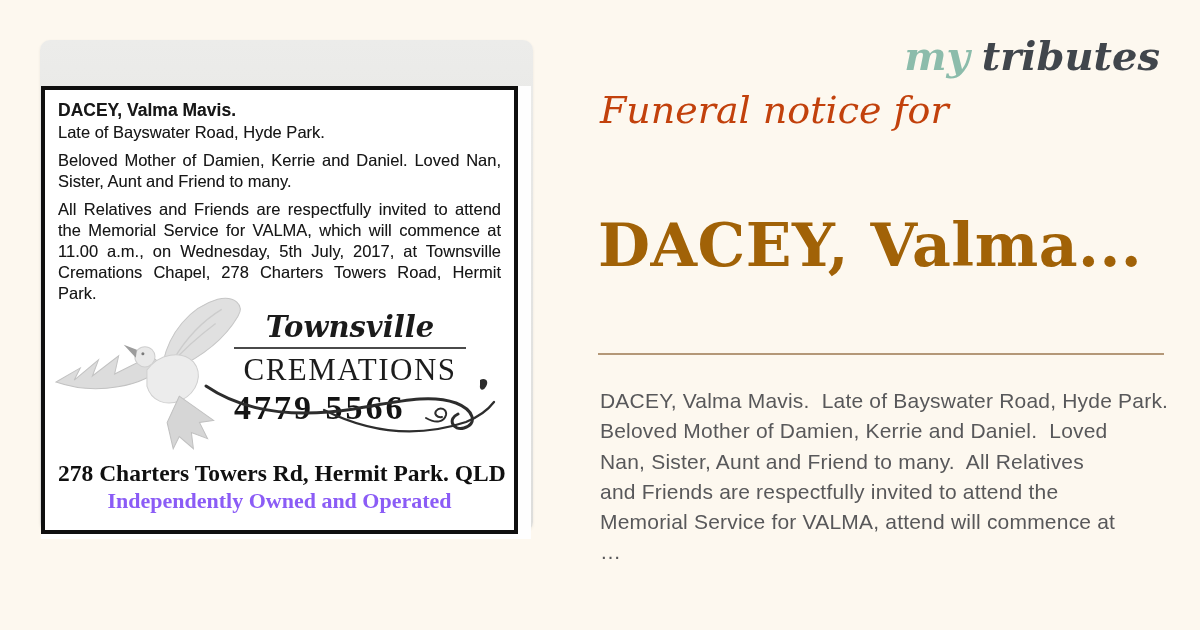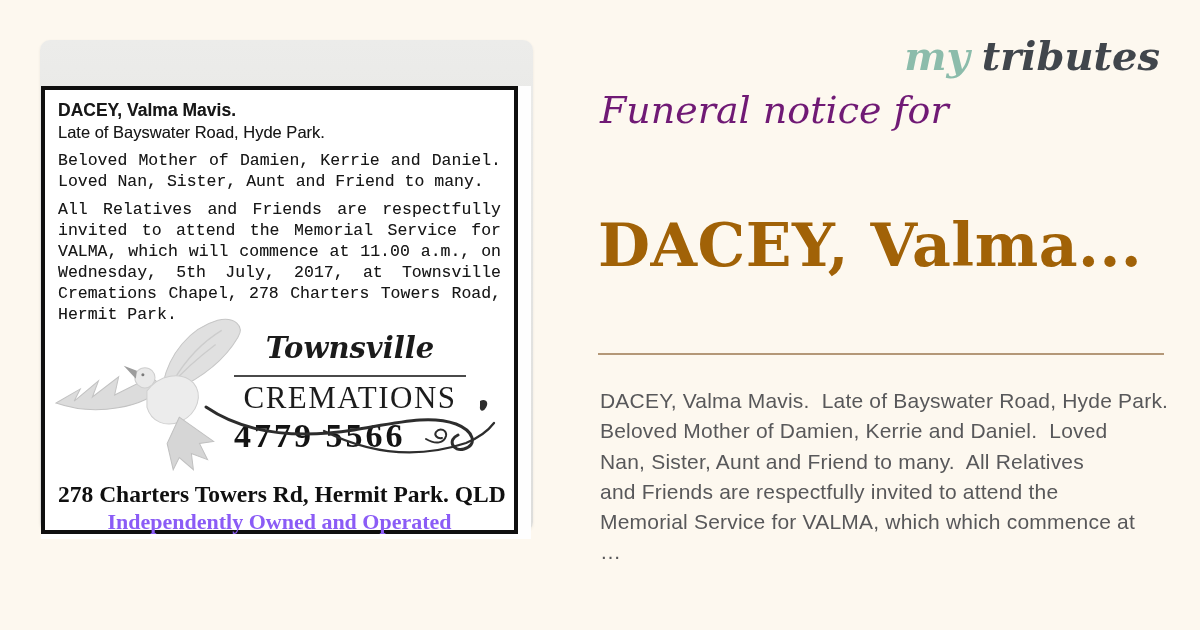--- a/index.html
+++ b/index.html
@@ -21,29 +21,29 @@
     position:absolute; top:46px; left:1px; width:490px; height:453px;
     background:#fefefe; padding:0 13px 5px 0;
   }
   .notice {
     width:100%; height:448px; border:4px solid #0f0f0f;
     padding:10px 13px 8px 13px; color:#171717; background:#fff;
   }
   .notice-name { font-weight:bold; font-size:17.5px; line-height:21px; }
   .notice-addr { font-size:16.5px; line-height:22px; }
   .notice-para { font-size:16.5px; line-height:21px; text-align:justify; margin-top:7px;
-                 text-shadow:0 0 0.5px rgba(0,0,0,0.35);font-family:Liberation Mono, monospace; }
+                 text-shadow:0 0 0.5px rgba(0,0,0,0.35); }
   .notice-name, .notice-addr { text-shadow:0 0 0.5px rgba(0,0,0,0.35); }
 
   .fh-logo { position:relative; margin-top:4px; height:150px; }
   .dove-svg { position:absolute; left:-6px; top:-14px; width:202px; height:164px; }
   .fh-text { position:absolute; left:176px; top:2px; width:232px; text-align:center; }
   .fh-script {
     font-family:"DejaVu Serif", serif; font-style:italic; font-weight:bold;
-    font-size:29px; color:#1b1b1b; padding-bottom:10px;
+    font-size:29px; color:#1b1b1b; padding-bottom:3px;
     border-bottom:2px solid #4a4a4a;
   }
   .fh-caps {
     font-family:"Liberation Serif", serif; font-size:31px; letter-spacing:1.5px;
     color:#1c1c1c; margin-top:3px; white-space:nowrap;
   }
   .fh-phone {
     font-family:"Liberation Serif", serif; font-weight:bold; font-size:34px;
     letter-spacing:3px; color:#141414; text-align:left; margin-top:1px;
   }
@@ -63,21 +63,21 @@
     position:absolute; top:34px; right:40px;
     font-family:"DejaVu Serif", serif; font-style:italic; font-weight:bold;
     font-size:40px; line-height:1.1; white-space:nowrap;
   }
   .brand-my { color:#8cbcab; }
   .brand-tributes { color:#41464c;margin-left:12px; }
 
   .eyebrow {
     position:absolute; left:600px; top:88px;
     font-family:"DejaVu Serif", serif; font-style:italic;
-    font-size:38px; color:#701a75;
+    font-size:38px; color:#c2410c;
   }
   .page-title {
     position:absolute; left:598px; top:210px;
     font-family:"DejaVu Serif", serif; font-weight:bold;
     font-size:60px; color:#a16207; letter-spacing:0.5px; white-space:nowrap;text-align:center;
   }
   .divider {
     position:absolute; left:598px; top:353px; width:566px; height:0;
     border-top:2px solid #b49878;
   }
@@ -145,15 +145,15 @@
 
 <h1 class="page-title">DACEY, Valma...</h1>
 
 <div class="divider"></div>
 
 <div class="summary">
   <div class="summary-line">DACEY, Valma Mavis.  Late of Bayswater Road, Hyde Park.</div>
   <div class="summary-line">Beloved Mother of Damien, Kerrie and Daniel.  Loved</div>
   <div class="summary-line">Nan, Sister, Aunt and Friend to many.  All Relatives</div>
   <div class="summary-line">and Friends are respectfully invited to attend the</div>
-  <div class="summary-line">Memorial Service for VALMA, which which commence at</div>
+  <div class="summary-line">Memorial Service for VALMA, attend will commence at</div>
   <div class="summary-line">…</div>
 </div>
 
 </body></html>

